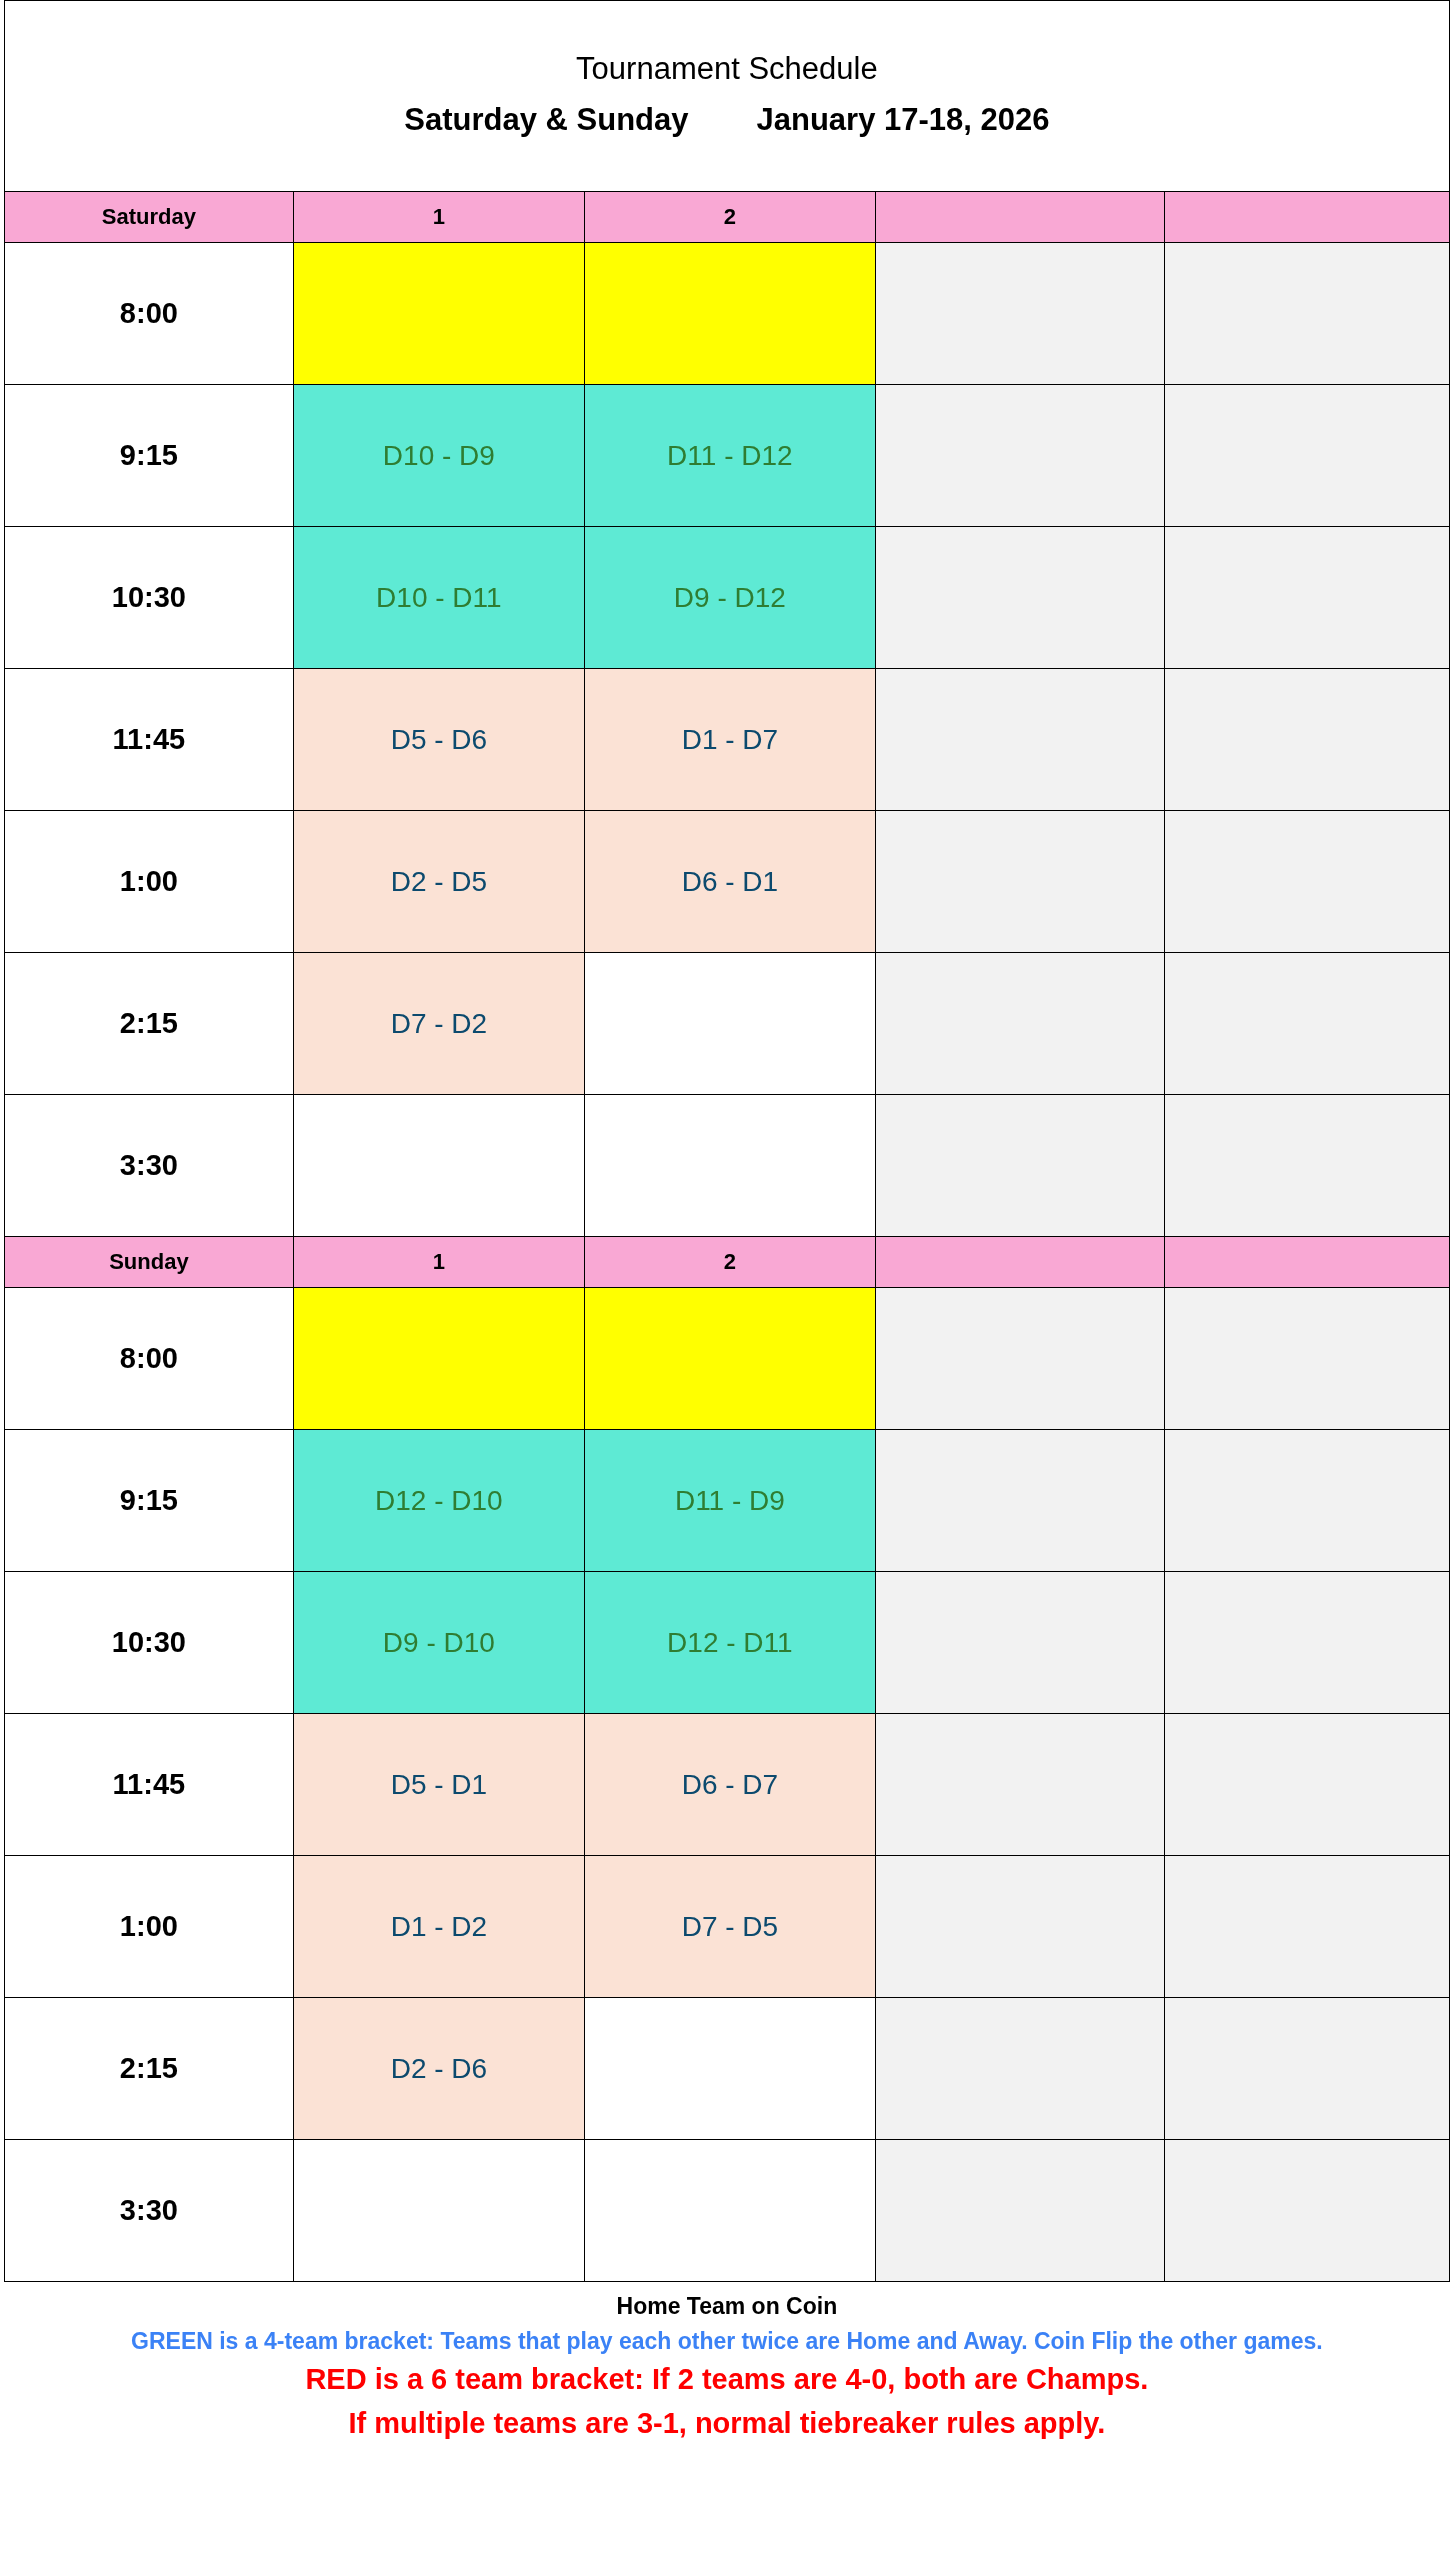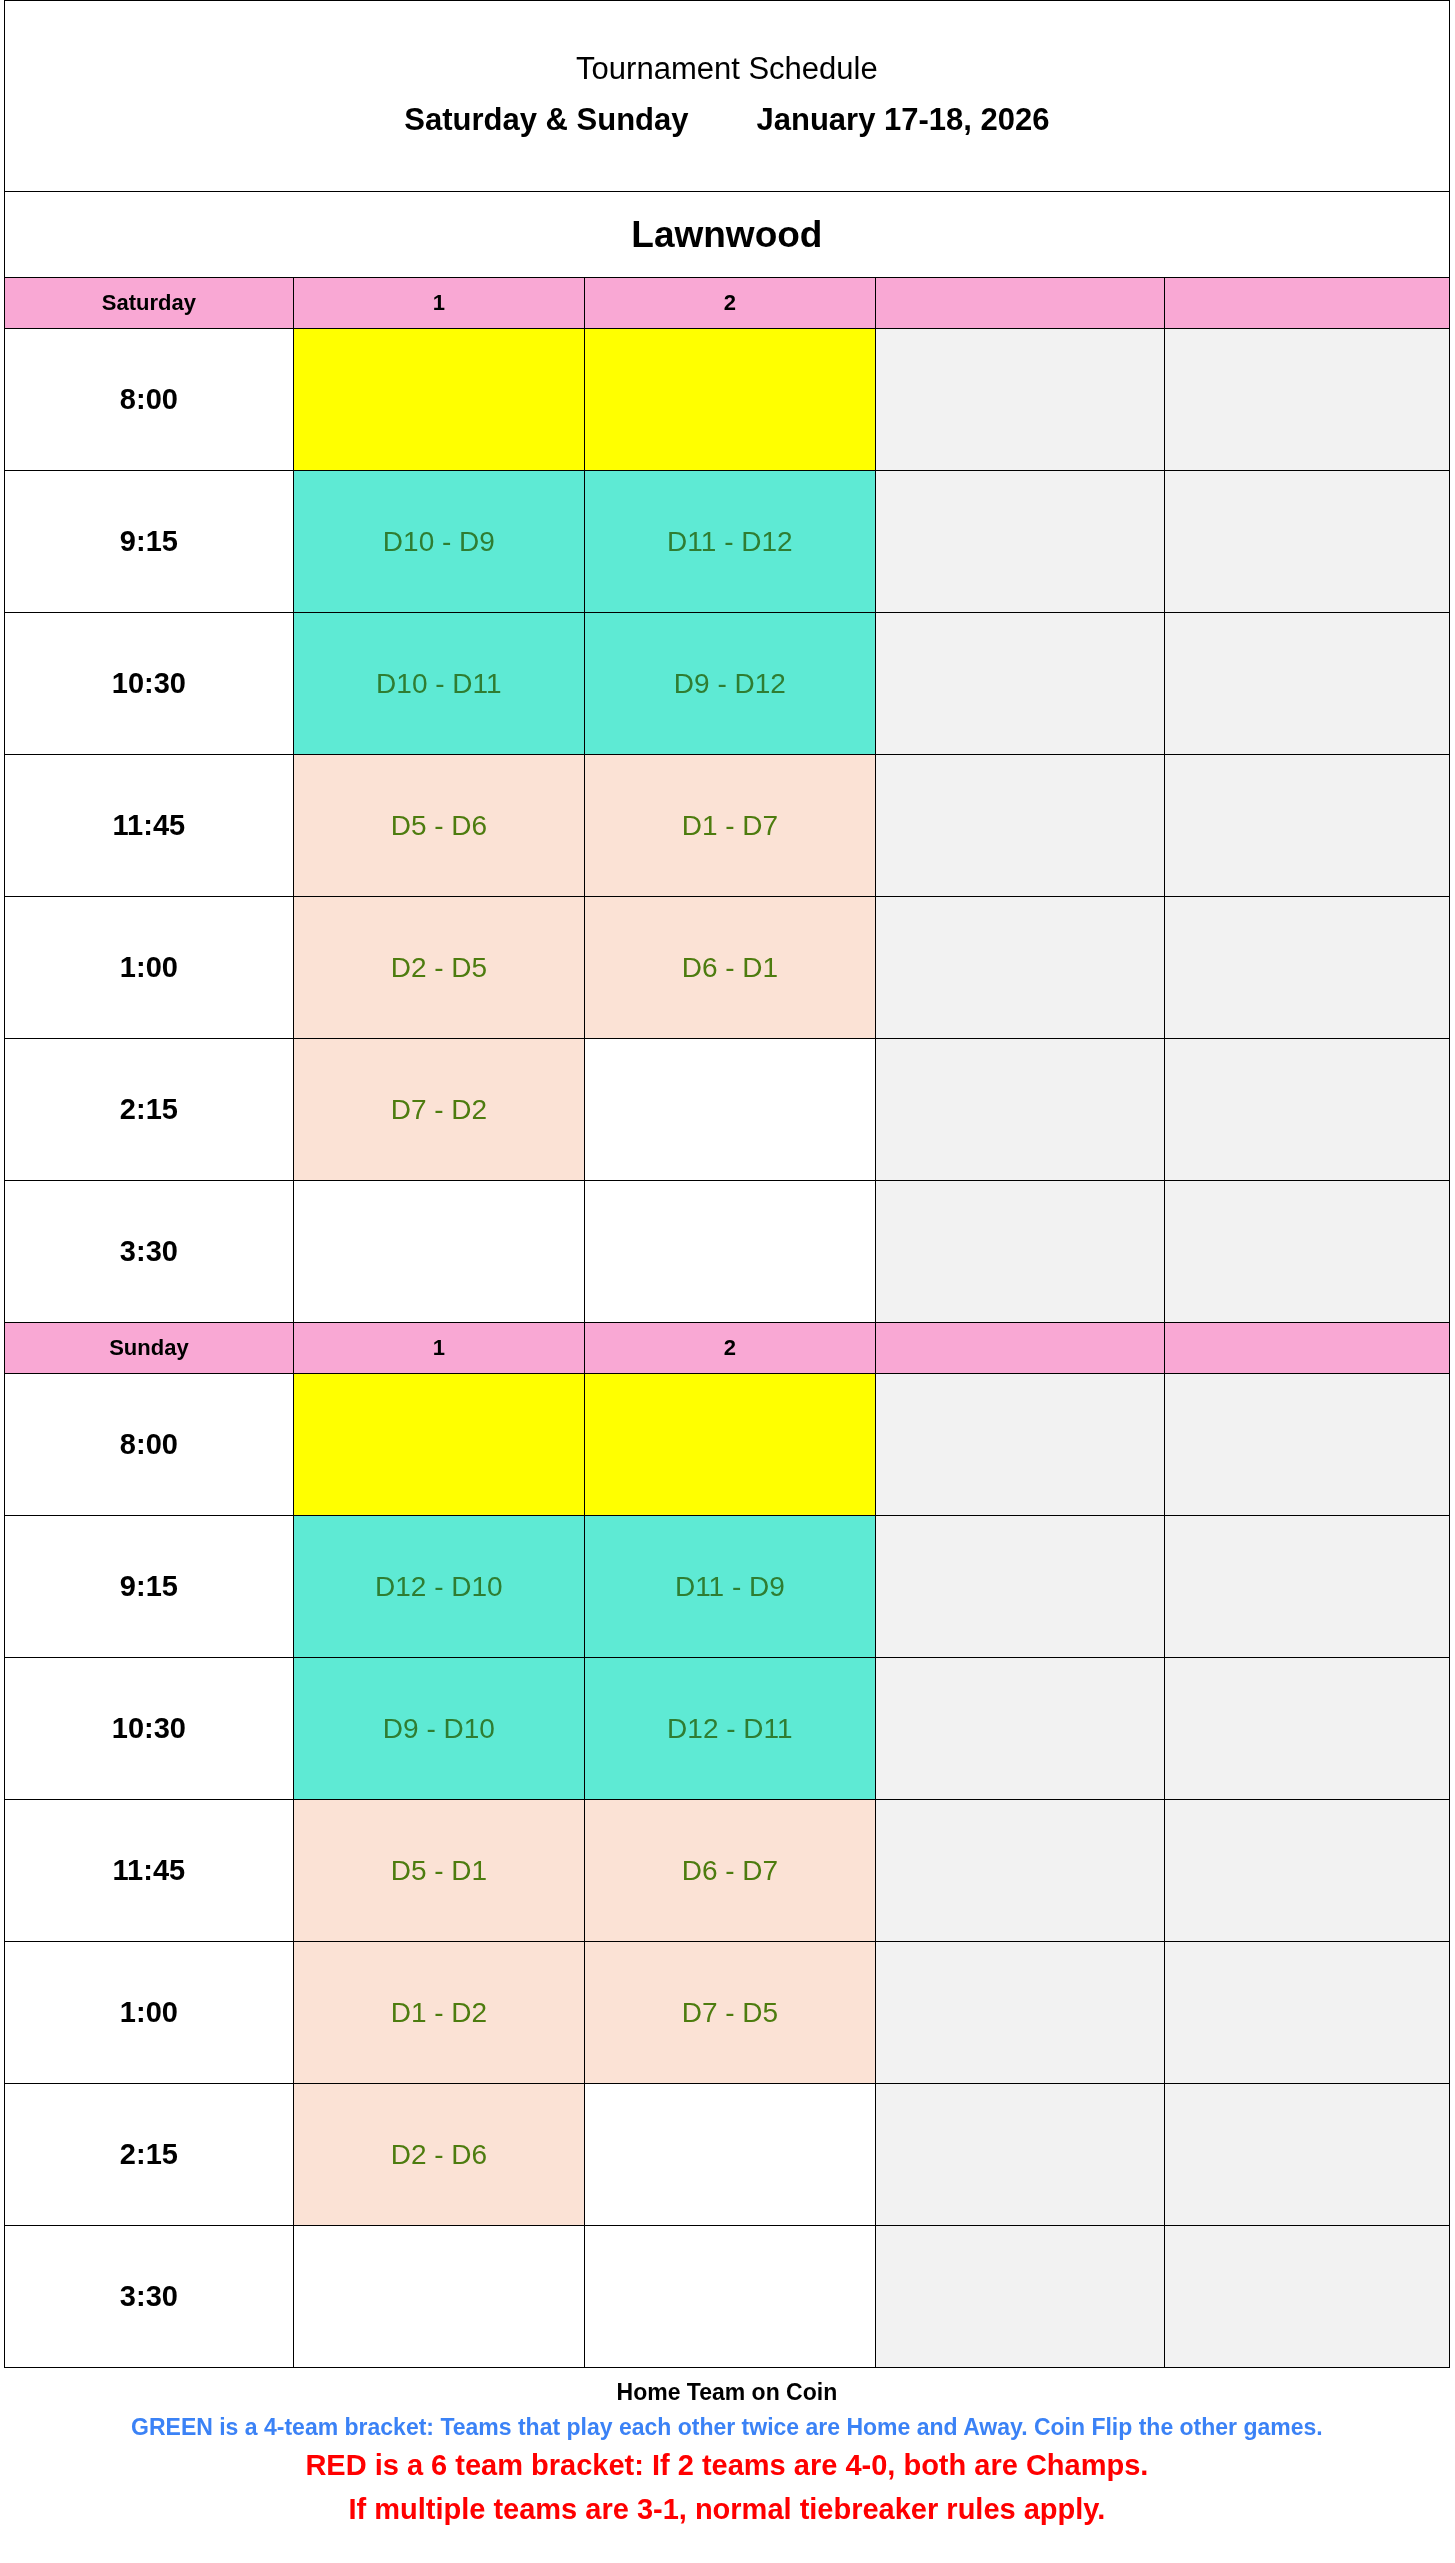--- a/index.html
+++ b/index.html
@@ -88,21 +88,21 @@
   }
   td.yellow {
     background: #ffff00;
   }
   td.blue {
     background: #5eead4;
     color: #2f7d32;
   }
   td.pink {
     background: #fbe2d5;
-    color: #4d7c0f;
+    color: #0c4a6e;
   }
   .footer {
     width: 1446px;
     text-align: center;
     padding-top: 7.8px;
   }
   .foot-home {
     font-size: 23px;
     font-weight: bold;
     color: #000;
@@ -139,23 +139,20 @@
           <td class="title-cell" colspan="5">
             <div>
               <div class="title-main">Tournament Schedule</div>
               <div class="title-sub">
                 <span>Saturday &amp; Sunday</span>
                 <span>January 17-18, 2026</span>
               </div>
             </div>
           </td>
         </tr>
-        <tr>
-          <td class="venue-cell" colspan="5">Lawnwood</td>
-        </tr>
         <tr class="daybar">
           <td>Saturday</td>
           <td class="fieldnum">1</td>
           <td class="fieldnum">2</td>
           <td class="fieldnum"></td>
           <td class="fieldnum"></td>
         </tr>
         <tr class="row-slot">
           <td class="timecell">8:00</td>
           <td class="yellow"></td>

